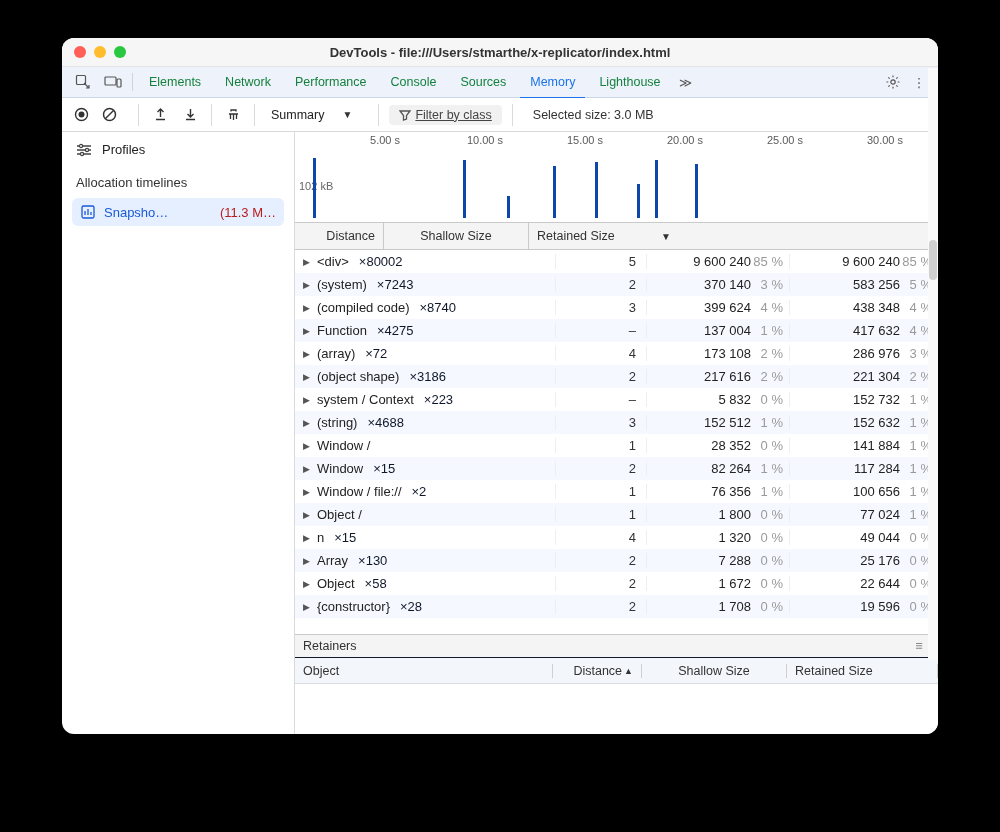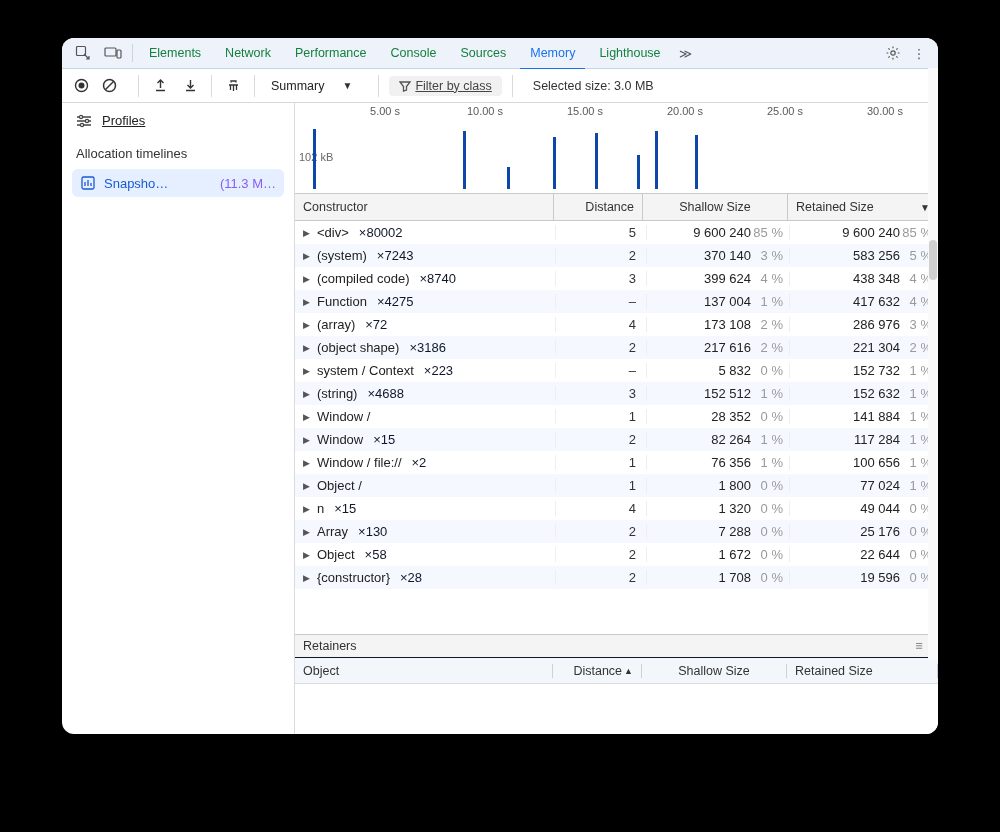--- a/index.html
+++ b/index.html
@@ -51,28 +51,28 @@
 .tbtn{width:22px;height:22px;display:flex;align-items:center;justify-content:center;color:#444}
 .summary{display:flex;align-items:center;gap:10px;padding:0 16px 0 6px;}
 .summary .caret{font-size:10px;color:#333;margin-left:8px}
 .filter{display:flex;align-items:center;gap:4px;color:#444;padding:3px 10px;border-radius:4px;background:#f1f1f1;text-decoration:underline;}
 .selsize{color:#333;margin-left:10px}
 
 .body{flex:1;display:flex;min-height:0;}
 
 
 .sidebar{width:232px;border-right:1px solid #dadada;display:flex;flex-direction:column;font-size:13px;}
-.profiles-head{display:flex;align-items:center;gap:10px;padding:10px 14px;text-decoration:underline;}
+.profiles-head{display:flex;align-items:center;gap:10px;padding:10px 14px;}
 .sliders-ico svg{display:block}
 .section-label{padding:8px 14px 6px;color:#333;}
 .snap-item{
   margin:2px 10px 0;padding:6px 8px;display:flex;align-items:center;gap:8px;
   background:#e5efff;border-radius:6px;color:#1a5ad6;
 }
-.snap-item .siz{margin-left:auto;color:#8b5cf6}
+.snap-item .siz{margin-left:auto;color:#b91c1c}
 
 
 .main{flex:1;display:flex;flex-direction:column;min-width:0}
 .timeline{height:90px;border-bottom:1px solid #cacaca;position:relative;background:#fff;overflow:hidden;}
 .tick-label{position:absolute;top:2px;font-size:11px;color:#5a5a5a;transform:translateX(-50%);}
 .y-label{position:absolute;left:4px;top:48px;font-size:11px;color:#666;}
 .tlbar{position:absolute;bottom:4px;width:3px;background:var(--bar);}
 
 
 .datahead{display:flex;height:26px;align-items:stretch;background:#f4f4f5;border-bottom:1px solid #c9c9c9;font-size:12.5px;}
@@ -114,20 +114,28 @@
 .scroll-tr{position:absolute;right:0;top:30px;width:10px;height:592px;background:#fafafa}
 .thumb{position:absolute;right:1px;top:172px;width:8px;height:40px;background:#cfcfcf;border-radius:4px}
 
 svg{display:block}
 </style>
 </head>
 <body>
 
 <div class="window">
 
+  <div class="titlebar">
+    <div class="traffic">
+      <div class="dot r"></div>
+      <div class="dot y"></div>
+      <div class="dot g"></div>
+    </div>
+    <span>DevTools - file:///Users/stmarthe/x-replicator/index.html</span>
+  </div>
 
   <div class="tabstrip">
     <div class="sel-icon">
       <svg width="16" height="16" viewBox="0 0 16 16" fill="none" stroke="currentColor" stroke-width="1.2">
           <rect x="1.5" y="1.5" width="9" height="9" rx="1"></rect>
           <path d="M9 9l5 5m0-3v3h-3"></path>
         </svg>
     </div>
     <div class="sel-icon">
       <svg width="18" height="14" viewBox="0 0 18 14" fill="none" stroke="currentColor" stroke-width="1.2">
@@ -242,21 +250,20 @@
           <div class="tlbar" style="left: 168px; height: 58px;"></div>
           <div class="tlbar" style="left: 212px; height: 22px;"></div>
           <div class="tlbar" style="left: 258px; height: 52px;"></div>
           <div class="tlbar" style="left: 300px; height: 56px;"></div>
           <div class="tlbar" style="left: 342px; height: 34px;"></div>
           <div class="tlbar" style="left: 360px; height: 58px;"></div>
           <div class="tlbar" style="left: 400px; height: 54px;"></div>
         </div>
 
       <div class="datahead">
-        <div class="hcell c-con">Constructor</div>
         <div class="hcell c-dst">Distance</div>
         <div class="hcell c-sh">Shallow Size</div>
         <div class="hcell c-rt">
           <span>Retained Size</span>
           <span class="sort-arrow">▼</span>
         </div>
       </div>
 
       <div class="rows" id="rows">
           <div class="row">

